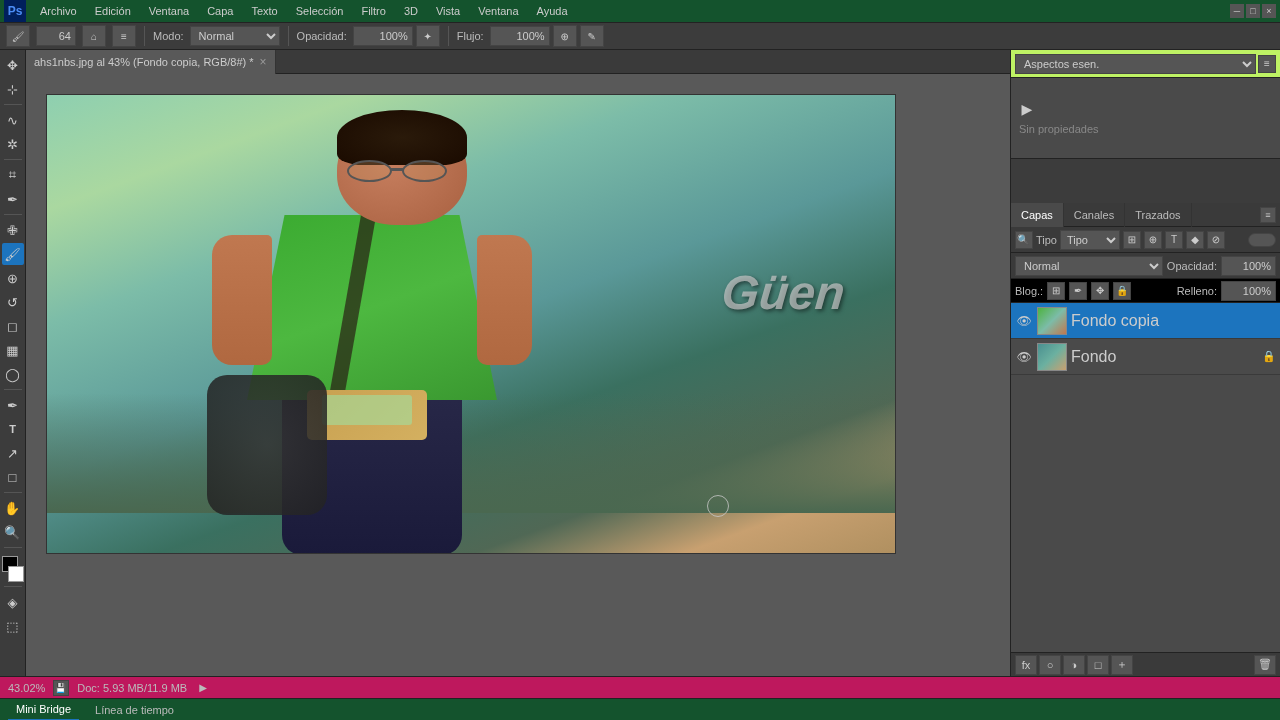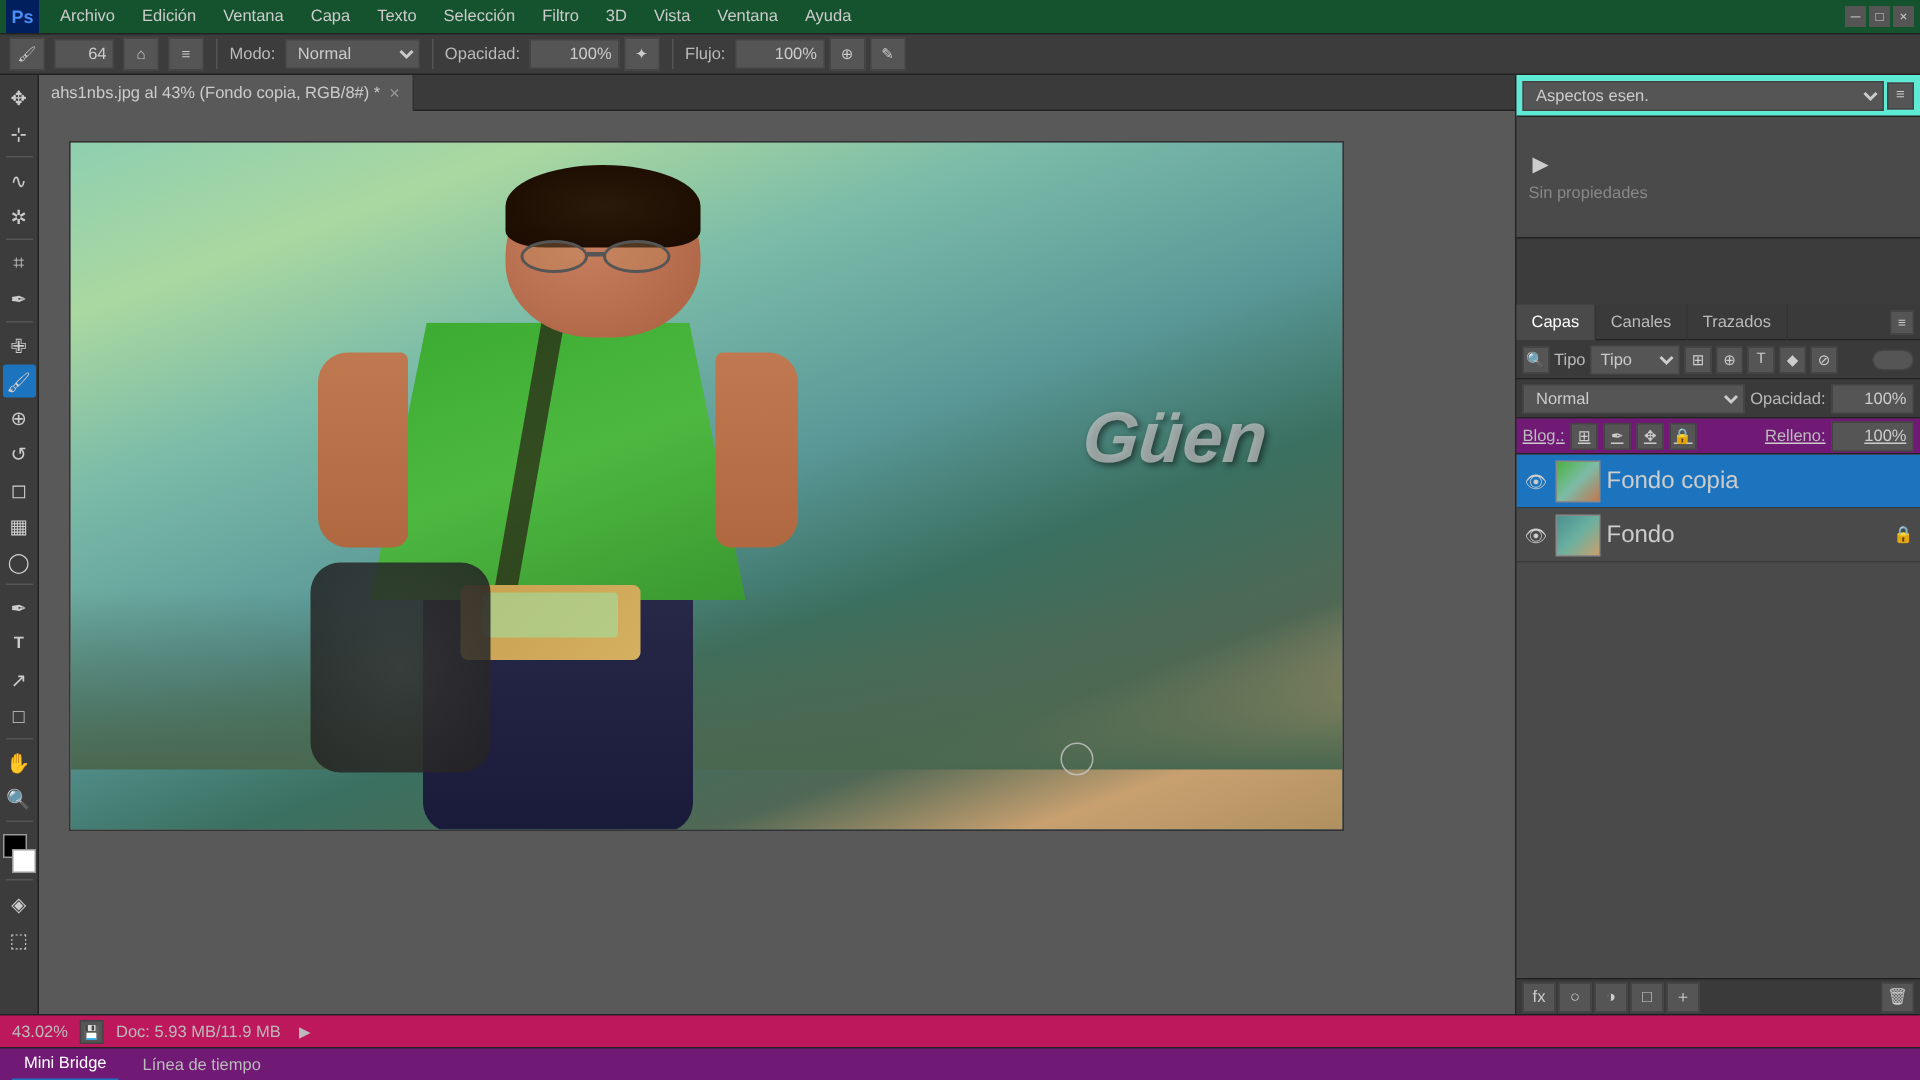--- a/index.html
+++ b/index.html
@@ -60,21 +60,21 @@
       position: absolute; left: 660px; top: 400px;
       width: 22px; height: 22px;
       border: 1.5px solid rgba(200,200,200,0.8);
       border-radius: 50%;
     }
 
     
     #right-panels { width: 270px; background: #3c3c3c; border-left: 1px solid #222; display: flex; flex-direction: column; }
     
     
-    #aspects-bar { display: flex; align-items: center; height: 28px; background: #5eead4; border-bottom: 1px solid #222; padding: 0 4px; gap: 2px; }
+    #aspects-bar { display: flex; align-items: center; height: 28px; background: #bef264; border-bottom: 1px solid #222; padding: 0 4px; gap: 2px; }
     .aspects-select { background: #555; border: 1px solid #444; color: #ccc; font-size: 11px; height: 20px; flex: 1; padding: 0 4px; }
     .aspects-btn { width: 18px; height: 18px; background: #555; border: 1px solid #444; display: flex; align-items: center; justify-content: center; font-size: 10px; cursor: pointer; color: #ccc; }
 
     
     #prop-tabs { display: flex; background: #3a3a3a; border-bottom: 1px solid #222; height: 24px; }
     .prop-tab { padding: 0 10px; height: 24px; display: flex; align-items: center; font-size: 11px; cursor: pointer; color: #bbb; border-right: 1px solid #333; }
     .prop-tab.active { background: #4a4a4a; color: #fff; }
     #prop-content { height: 80px; background: #4a4a4a; padding: 8px; display: flex; align-items: center; justify-content: center; }
     .no-props { font-size: 11px; color: #888; }
     .prop-minimize-btn { margin-left: auto; width: 16px; height: 16px; display: flex; align-items: center; justify-content: center; font-size: 12px; cursor: pointer; }
@@ -91,21 +91,21 @@
     .lt-select { background: #555; border: 1px solid #444; color: #ccc; font-size: 11px; height: 20px; padding: 0 2px; }
     .lt-btn { width: 18px; height: 18px; background: #555; border: 1px solid #444; display: flex; align-items: center; justify-content: center; font-size: 10px; cursor: pointer; color: #ccc; }
     
     
     #layer-blend-bar { display: flex; align-items: center; background: #3a3a3a; height: 26px; padding: 0 4px; gap: 4px; border-bottom: 1px solid #222; }
     .blend-select { background: #555; border: 1px solid #444; color: #ccc; font-size: 11px; height: 20px; flex: 1; padding: 0 4px; }
     .blend-label { font-size: 11px; color: #bbb; }
     .blend-input { background: #555; border: 1px solid #444; color: #ccc; font-size: 11px; height: 20px; width: 55px; padding: 0 4px; text-align: right; }
     
     
-    #lock-bar { display: flex; align-items: center; background: #701a75; height: 24px; padding: 0 4px; gap: 4px; border-bottom: 1px solid #222; text-decoration: underline; }
+    #lock-bar { display: flex; align-items: center; background: #000000; height: 24px; padding: 0 4px; gap: 4px; border-bottom: 1px solid #222; }
     .lock-label { font-size: 11px; color: #bbb; }
     .lock-btn { width: 18px; height: 18px; background: #555; border: 1px solid #444; display: flex; align-items: center; justify-content: center; font-size: 10px; cursor: pointer; color: #ccc; }
     .fill-label { font-size: 11px; color: #bbb; margin-left: auto; }
     .fill-input { background: #555; border: 1px solid #444; color: #ccc; font-size: 11px; height: 20px; width: 55px; padding: 0 4px; text-align: right; }
 
     
     #layers-list { flex: 1; overflow-y: auto; background: #4a4a4a; }
     .layer-item { display: flex; align-items: center; height: 36px; padding: 0 4px; gap: 4px; cursor: pointer; border-bottom: 1px solid #3a3a3a; }
     .layer-item.active { background: #1c74be; }
     .layer-eye { width: 18px; height: 18px; display: flex; align-items: center; justify-content: center; cursor: pointer; font-size: 12px; }
@@ -118,21 +118,21 @@
     .la-btn { width: 22px; height: 20px; background: #555; border: 1px solid #444; display: flex; align-items: center; justify-content: center; font-size: 11px; cursor: pointer; color: #ccc; }
 
     
     #status-bar { display: flex; align-items: center; background: #be185d; height: 22px; padding: 0 8px; gap: 8px; border-top: 1px solid #222; }
     .status-zoom { font-size: 11px; color: #bbb; }
     .status-save-btn { width: 16px; height: 16px; background: #555; border: 1px solid #444; display: flex; align-items: center; justify-content: center; font-size: 9px; cursor: pointer; color: #ccc; }
     .status-doc { font-size: 11px; color: #bbb; }
     .status-play { width: 16px; height: 16px; display: flex; align-items: center; justify-content: center; font-size: 10px; cursor: pointer; color: #bbb; }
 
     
-    #bottom-bar { display: flex; align-items: center; background: #701a75; height: 22px; padding: 0 8px; gap: 8px; border-top: 1px solid #222; }
+    #bottom-bar { display: flex; align-items: center; background: #14532d; height: 22px; padding: 0 8px; gap: 8px; border-top: 1px solid #222; }
     .bottom-tab { padding: 0 8px; height: 22px; display: flex; align-items: center; font-size: 11px; cursor: pointer; color: #bbb; }
     .bottom-tab.active { color: #fff; border-bottom: 2px solid #1c74be; }
 
     
     .thumb-green { background: linear-gradient(135deg, #4db340, #5a9a50); }
     .thumb-teal { background: linear-gradient(135deg, #4a9090, #6bb0a0); }
 
     
     ::-webkit-scrollbar { width: 8px; height: 8px; }
     ::-webkit-scrollbar-track { background: #3a3a3a; }

